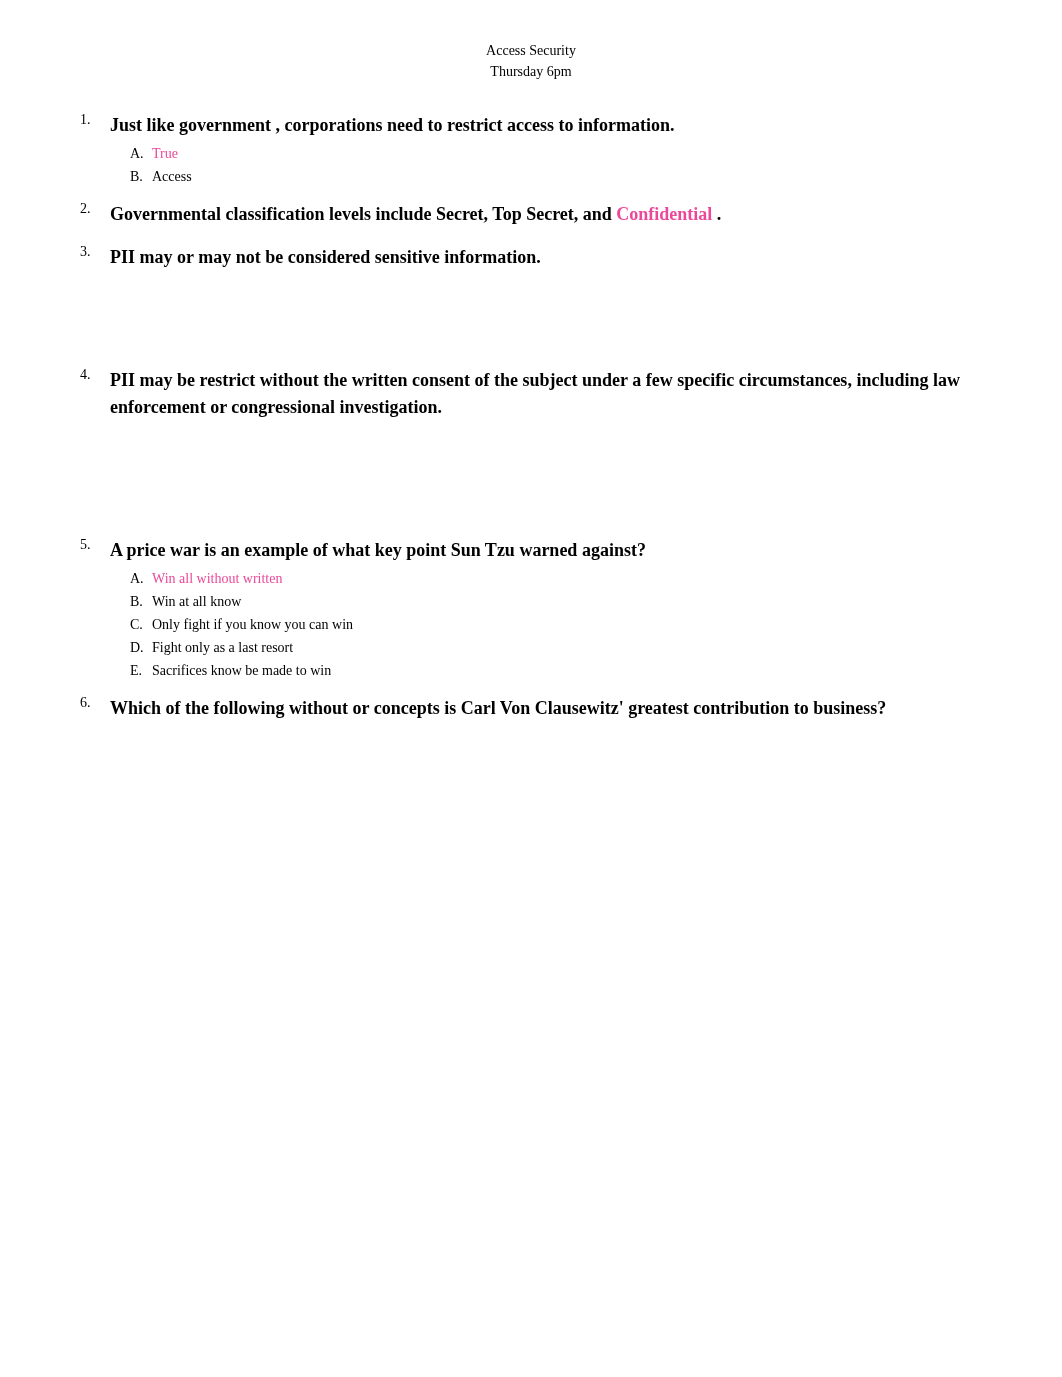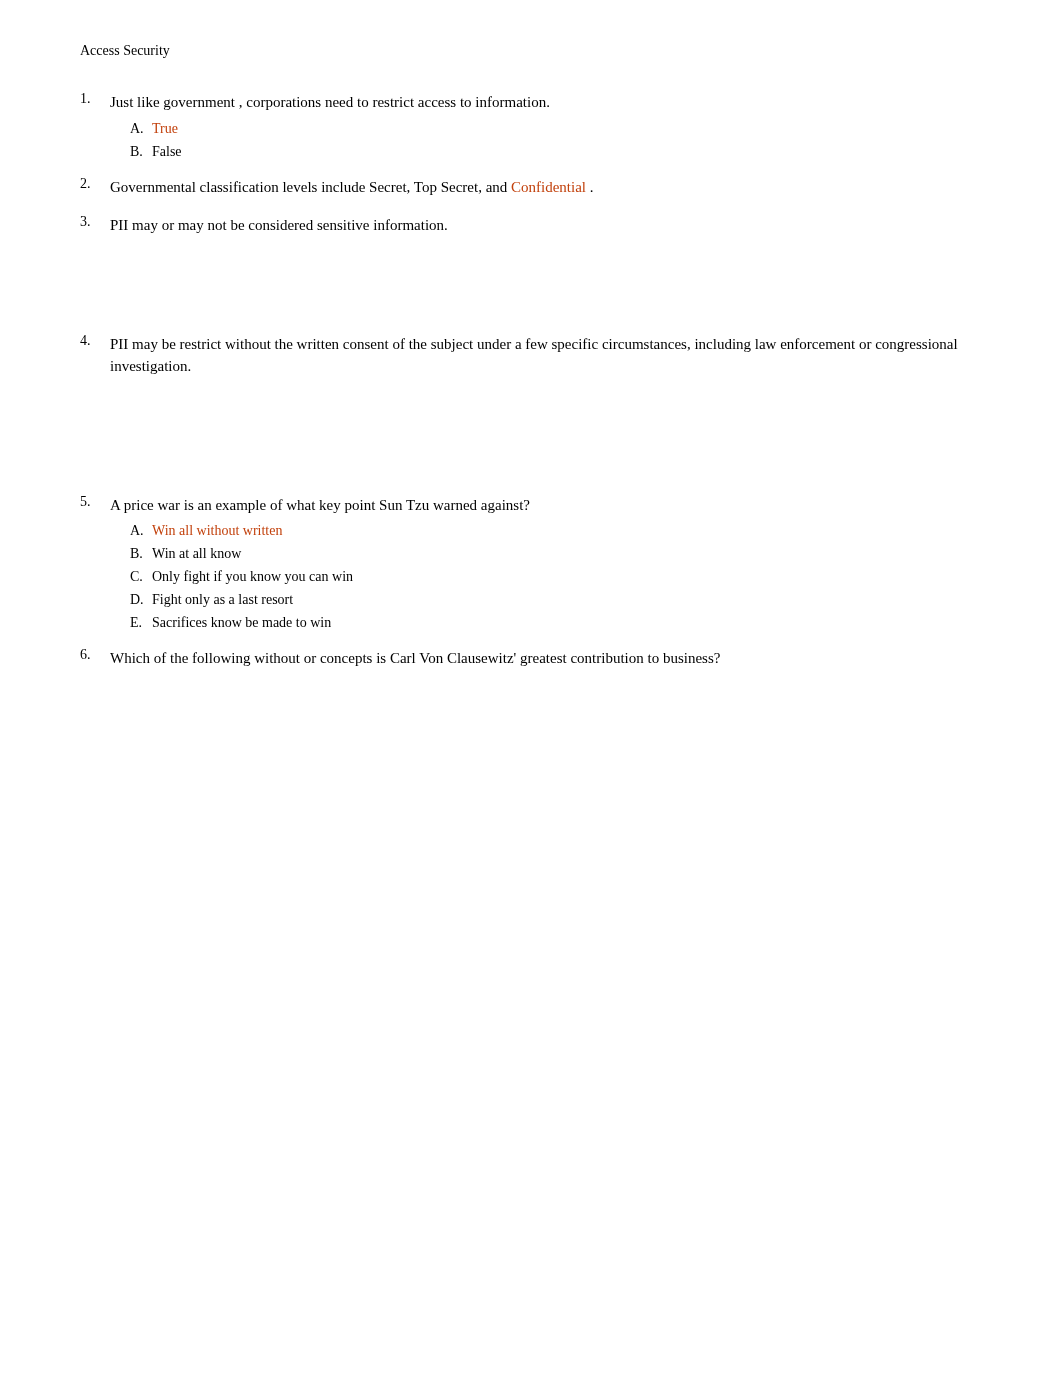--- a/index.html
+++ b/index.html
@@ -12,21 +12,21 @@
       background: #ffffff;
       font-family: "Times New Roman", Times, serif;
       font-size: 14px;
       color: #000000;
       width: 1062px;
       min-height: 1377px;
       padding: 40px 80px 40px 80px;
     }
 
     .header {
-      text-align: left;
+      text-align: center;
       margin-bottom: 30px;
       line-height: 1.5;
     }
 
     .questions-list {
       list-style: none;
       padding: 0;
       margin: 0;
     }
 
@@ -39,23 +39,24 @@
     .question-number {
       min-width: 30px;
       font-size: 14px;
     }
 
     .question-content {
       flex: 1;
     }
 
     .question-text {
-      font-size: 15px;
+      font-size: 18px;
       line-height: 1.5;
       margin-bottom: 4px;
+      font-weight: bold;
     }
 
     .answer-list {
       list-style: none;
       padding: 0;
       margin: 4px 0 0 20px;
     }
 
     .answer-item {
       display: flex;
@@ -68,52 +69,53 @@
     .answer-letter {
       min-width: 22px;
       font-size: 14px;
     }
 
     .answer-text {
       font-size: 14px;
     }
 
     .highlight-green {
-      color: #c2410c;
+      color: #ec4899;
     }
 
     .spacer-large {
       height: 80px;
     }
 
     .spacer-xlarge {
       height: 100px;
     }
   </style>
 </head>
 <body>
 
 <div class="header">
   <div>Access Security</div>
+  <div>Thursday 6pm</div>
 </div>
 
 <ol class="questions-list">
 
   <li class="question-item">
     <span class="question-number">1.</span>
     <div class="question-content">
       <div class="question-text">Just like government , corporations need to restrict access to information.</div>
       <ul class="answer-list">
         <li class="answer-item">
           <span class="answer-letter">A.</span>
           <span class="answer-text highlight-green">True</span>
         </li>
         <li class="answer-item">
           <span class="answer-letter">B.</span>
-          <span class="answer-text">False</span>
+          <span class="answer-text">Access</span>
         </li>
       </ul>
     </div>
   </li>
 
   <li class="question-item">
     <span class="question-number">2.</span>
     <div class="question-content">
       <div class="question-text">
         Governmental classification levels include Secret, Top Secret, and <span class="highlight-green">Confidential</span> .

